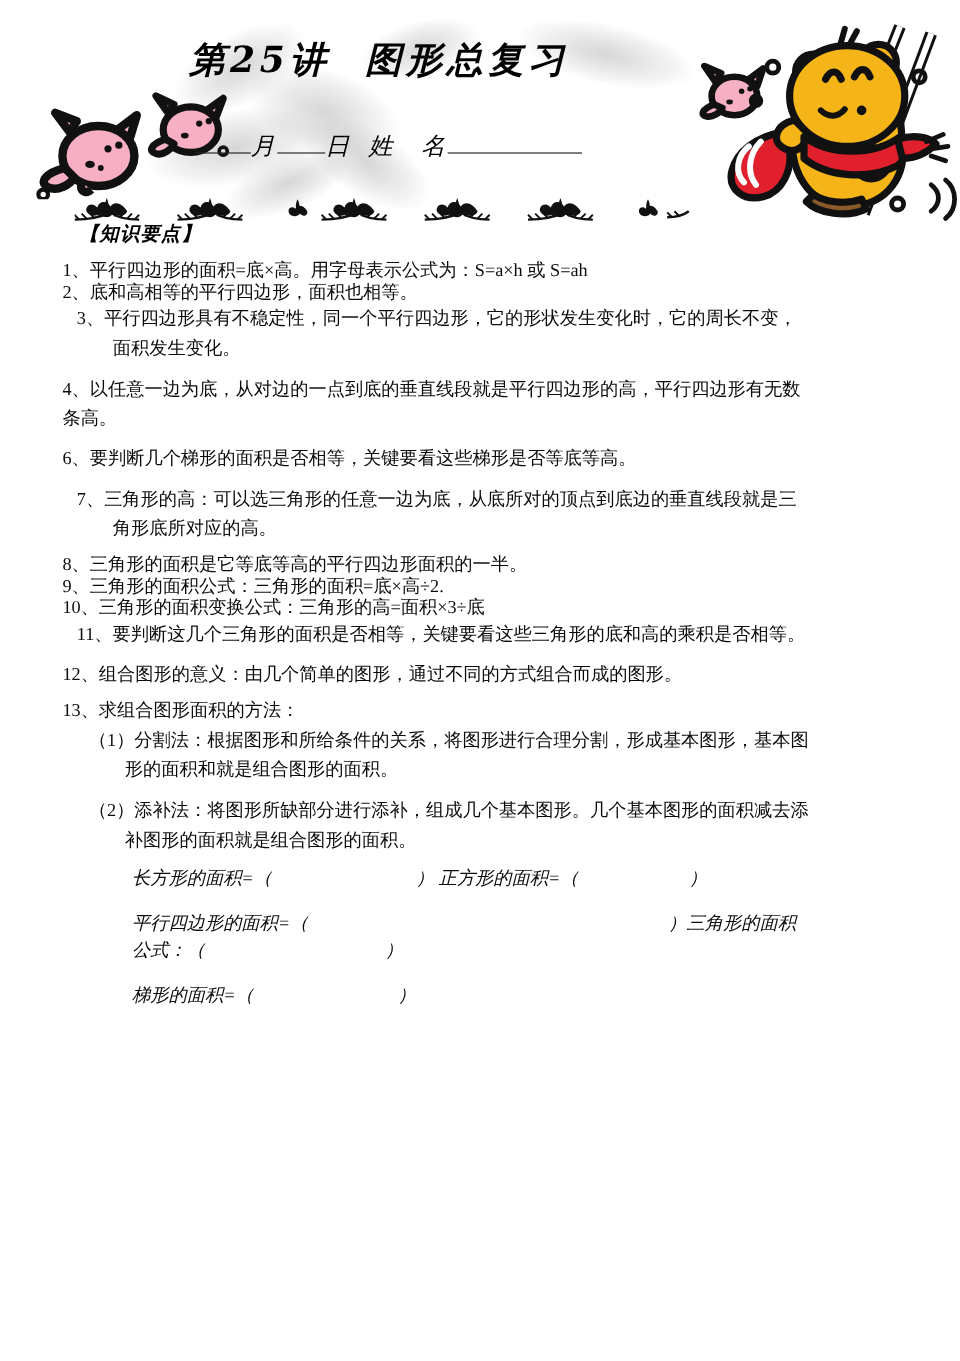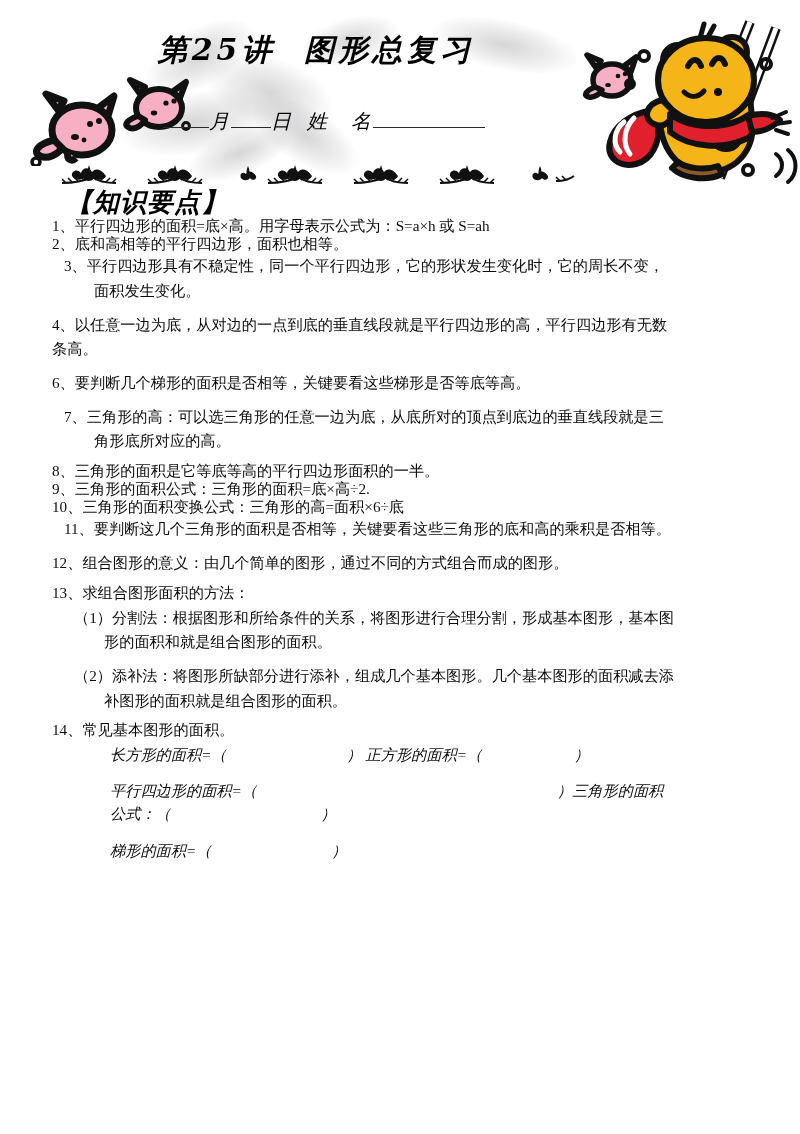--- a/index.html
+++ b/index.html
@@ -93,21 +93,21 @@
     white-space: nowrap;
   }
   .divider svg { display: block; }
 
   
   .section-heading {
     position: absolute;
     left: 66px;
     top: 185px;
     font-family: "DejaVu Serif", "Liberation Serif", serif;
-    font-size: 26px;
+    font-size: 16px;
     font-weight: bold;
     font-style: italic;
     letter-spacing: 1px;
     white-space: pre;
   }
 
   
   .content {
     position: absolute;
     left: 0;
@@ -308,29 +308,28 @@
 <div class="content">
 
   <div class="item tight">1、平行四边形的面积=底×高。用字母表示公式为：S=a×h 或 S=ah</div>
   <div class="item tight">2、底和高相等的平行四边形，面积也相等。</div>
   <div class="item hang2 loose">3、平行四边形具有不稳定性，同一个平行四边形，它的形状发生变化时，它的周长不变，面积发生变化。</div>
   <div class="item loose">4、以任意一边为底，从对边的一点到底的垂直线段就是平行四边形的高，平行四边形有无数条高。</div>
   <div class="item loose">6、要判断几个梯形的面积是否相等，关键要看这些梯形是否等底等高。</div>
   <div class="item hang2 loose">7、三角形的高：可以选三角形的任意一边为底，从底所对的顶点到底边的垂直线段就是三角形底所对应的高。</div>
   <div class="item tight">8、三角形的面积是它等底等高的平行四边形面积的一半。</div>
   <div class="item tight">9、三角形的面积公式：三角形的面积=底×高÷2.</div>
-  <div class="item tight">10、三角形的面积变换公式：三角形的高=面积×6÷底</div>
+  <div class="item tight">10、三角形的面积变换公式：三角形的高=面积×3÷底</div>
   <div class="item hang2 loose">11、要判断这几个三角形的面积是否相等，关键要看这些三角形的底和高的乘积是否相等。</div>
   <div class="item loose">12、组合图形的意义：由几个简单的图形，通过不同的方式组合而成的图形。</div>
   <div class="item">13、求组合图形面积的方法：</div>
 
   <div class="sub">（1）分割法：根据图形和所给条件的关系，将图形进行合理分割，形成基本图形，基本图形的面积和就是组合图形的面积。</div>
   <div class="sub">（2）添补法：将图形所缺部分进行添补，组成几个基本图形。几个基本图形的面积减去添补图形的面积就是组合图形的面积。</div>
 
-  <div class="item">14、常见基本图形的面积。</div>
 
   <div class="formula-line"><span>长方形的面积=（</span><span class="gap-s"></span><span>）</span> <span>正方形的面积=（</span><span class="gap-m"></span><span>）</span></div>
 
   <div class="formula-line"><span>平行四边形的面积=（</span><span class="gap-l"></span><span>）</span><span>三角形的面积公式：（</span><span class="gap-t"></span><span>）</span></div>
 
   <div class="formula-line"><span>梯形的面积=（</span><span class="gap-s"></span><span>）</span></div>
 
 </div>
 
 </body></html>

